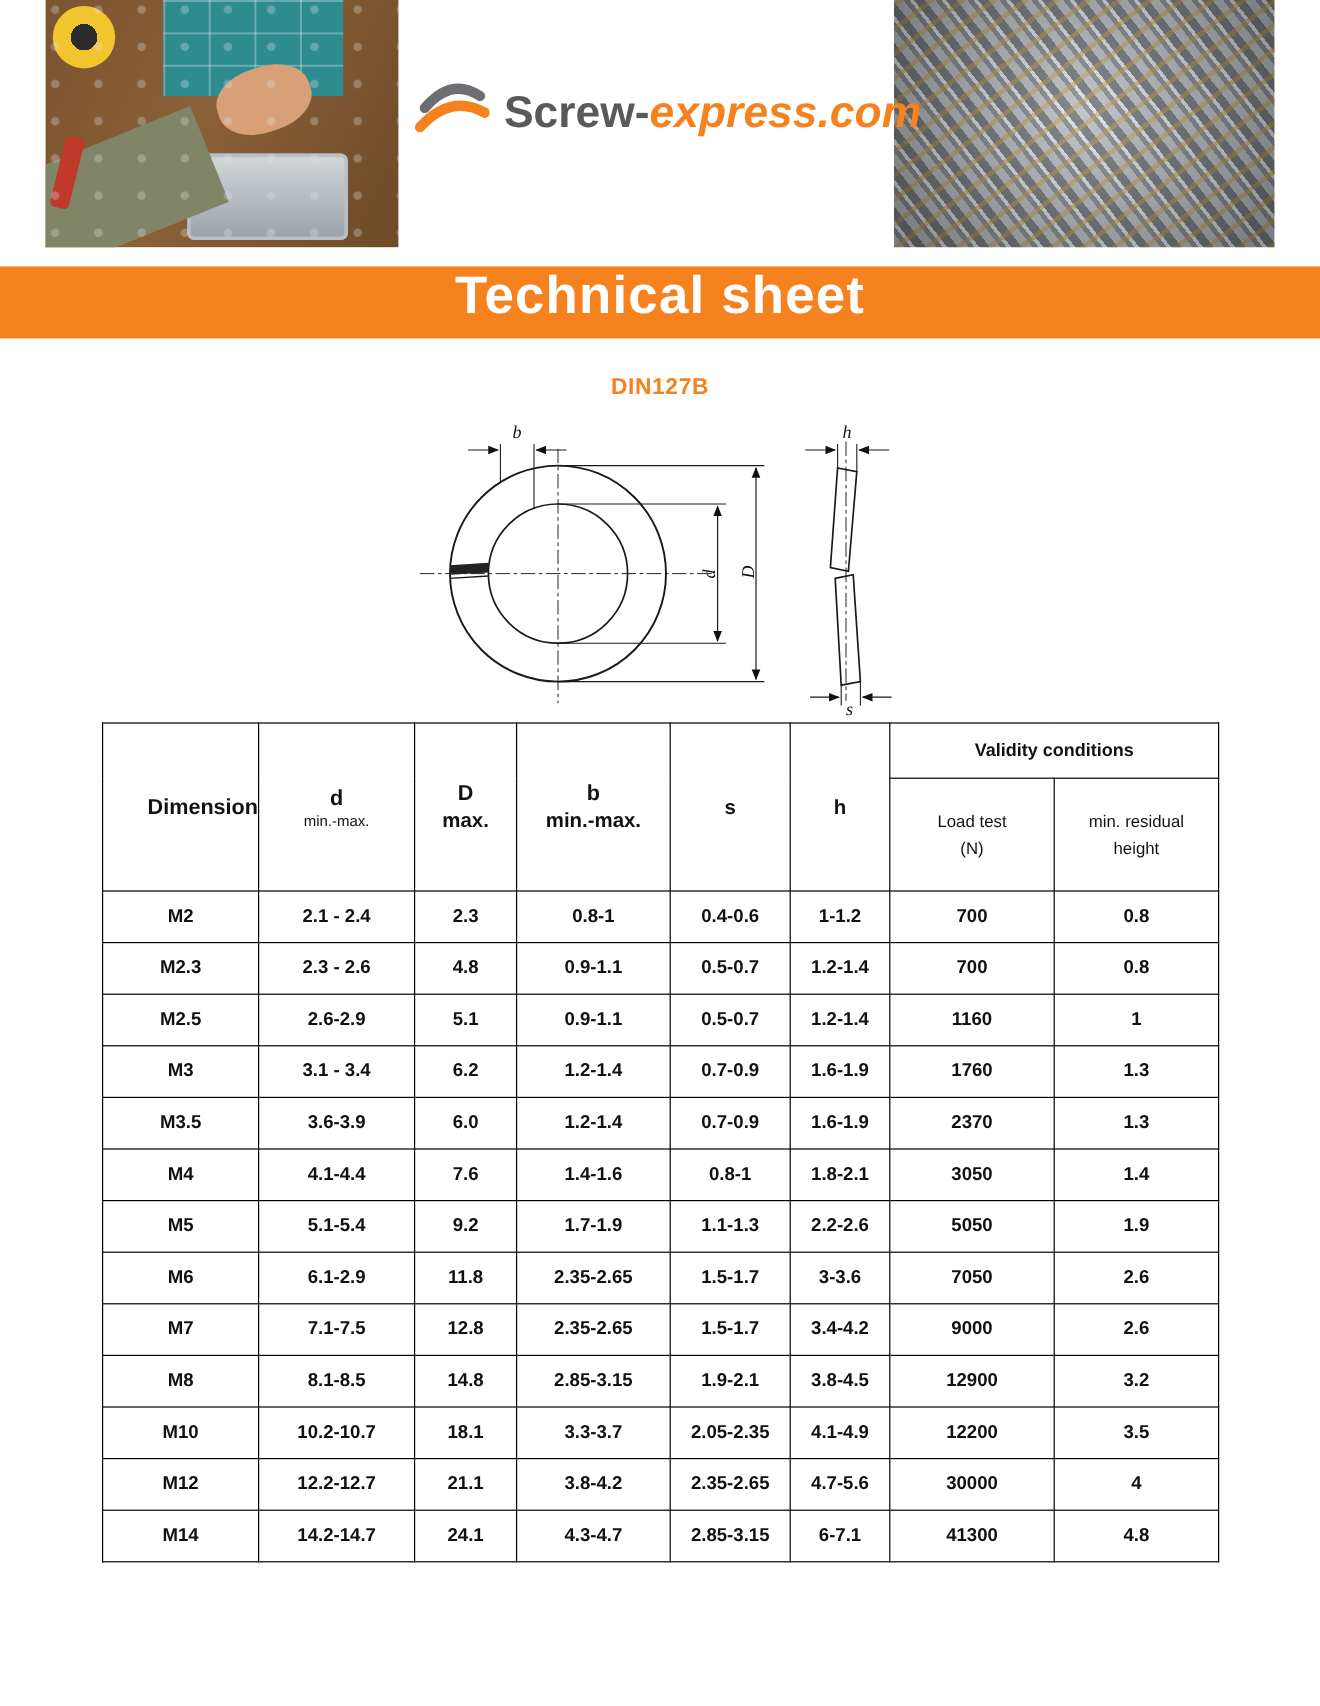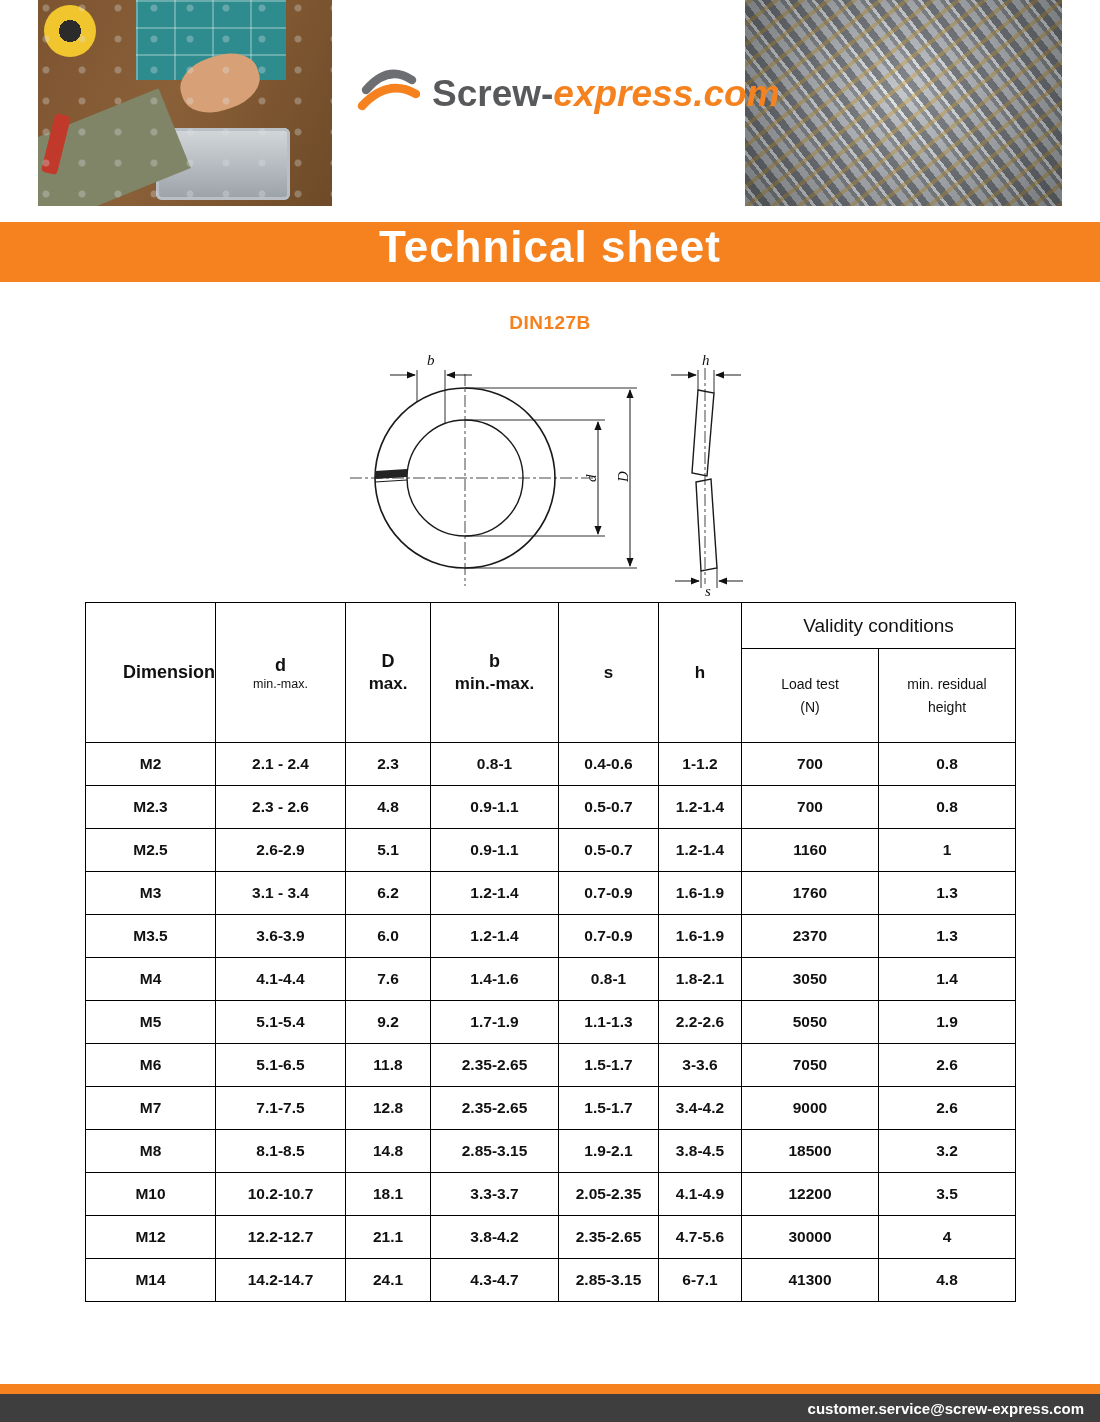--- a/index.html
+++ b/index.html
@@ -26,21 +26,21 @@
   .pl-hand { position:absolute; left:142px; top:56px; width:80px; height:54px; border-radius:45%; background:#d7a077; transform:rotate(-18deg); z-index:2; }
   .pl-tool { position:absolute; left:10px; top:114px; width:16px; height:60px; background:#c0392b; border-radius:4px; transform:rotate(14deg); }
 
   .photo-right { left:745px; width:317px;
     background:
       radial-gradient(circle at 50% 45%, rgba(255,255,255,.14), rgba(25,25,25,.38) 90%),
       repeating-linear-gradient(-38deg, rgba(196,154,58,.5) 0 4px, rgba(0,0,0,0) 4px 16px),
       repeating-linear-gradient(52deg,#b9bec3 0 7px,#83888d 7px 11px,#dde1e4 11px 14px,#70757b 14px 21px); }
 
   
-  .logo { position:absolute; left:356px; top:64px; display:flex; align-items:center; gap:12px; }
+  .logo { position:absolute; left:344px; top:64px; display:flex; align-items:center; gap:12px; }
   .logo-text { font-size:37px; line-height:1; white-space:nowrap; }
   .brand-prefix { font-weight:bold; color:var(--brand-gray,#58595B); }
   .brand-suffix { font-weight:bold; font-style:italic; color:var(--accent,#F5821F); }
 
   
   .banner { position:absolute; top:222px; left:0; width:1100px; height:60px;
     background:var(--accent,#F5821F); display:flex; justify-content:center; }
   .banner-title { font-size:44px; font-weight:bold; color:#fff; letter-spacing:1px; }
 
   
@@ -55,21 +55,21 @@
   .center-line { stroke:#555; stroke-width:.8; stroke-dasharray:12 3 3 3; }
   .dim-label { font-family:"Liberation Serif", serif; font-style:italic; font-size:15px; fill:#111; }
 
   
   .table-wrap { position:absolute; top:602px; left:85px; }
   table { border-collapse:collapse; table-layout:fixed; width:930px; }
   th, td { border:1px solid #000; text-align:center; vertical-align:middle; padding:0; color:#111; }
   thead th { font-weight:bold; }
   .h-dim { font-size:18px;text-align:right; }
   .h-sh  { font-size:17px; }
-  .h-validity { height:46px; font-weight:normal; font-size:19px; }
+  .h-validity { height:46px; font-weight:bold; font-size:15px; }
   .h-sub { height:94px; font-weight:normal; font-size:14px; }
   .h-sub span { display:block; line-height:1.6; }
   .lbl-big { display:block; font-size:18px; font-weight:bold; line-height:1.3; }
   .lbl-sub-small { display:block; font-size:12.5px; font-weight:normal; }
   .lbl-sub-big { display:block; font-size:17px; font-weight:bold; line-height:1.3; }
   tbody td { font-weight:bold; font-size:15.5px; height:43px; }
 
   
   .footer { position:absolute; left:0; bottom:0; width:1100px; }
   .footer-strip { height:10px; background:var(--accent,#F5821F); }
@@ -267,21 +267,21 @@
             <td>5.1-5.4</td>
             <td>9.2</td>
             <td>1.7-1.9</td>
             <td>1.1-1.3</td>
             <td>2.2-2.6</td>
             <td>5050</td>
             <td>1.9</td>
           </tr>
           <tr>
             <td>M6</td>
-            <td>5.1-6.5</td>
+            <td>6.1-2.9</td>
             <td>11.8</td>
             <td>2.35-2.65</td>
             <td>1.5-1.7</td>
             <td>3-3.6</td>
             <td>7050</td>
             <td>2.6</td>
           </tr>
           <tr>
             <td>M7</td>
             <td>7.1-7.5</td>
@@ -292,21 +292,21 @@
             <td>9000</td>
             <td>2.6</td>
           </tr>
           <tr>
             <td>M8</td>
             <td>8.1-8.5</td>
             <td>14.8</td>
             <td>2.85-3.15</td>
             <td>1.9-2.1</td>
             <td>3.8-4.5</td>
-            <td>18500</td>
+            <td>12900</td>
             <td>3.2</td>
           </tr>
           <tr>
             <td>M10</td>
             <td>10.2-10.7</td>
             <td>18.1</td>
             <td>3.3-3.7</td>
             <td>2.05-2.35</td>
             <td>4.1-4.9</td>
             <td>12200</td>
@@ -329,20 +329,14 @@
             <td>4.3-4.7</td>
             <td>2.85-3.15</td>
             <td>6-7.1</td>
             <td>41300</td>
             <td>4.8</td>
           </tr>
         </tbody>
     </table>
   </div>
 
-  <div class="footer">
-    <div class="footer-strip"></div>
-    <div class="footer-bar">
-      <span class="footer-email">customer.service@screw-express.com</span>
-    </div>
-  </div>
 
 </div>
 
 </body></html>

